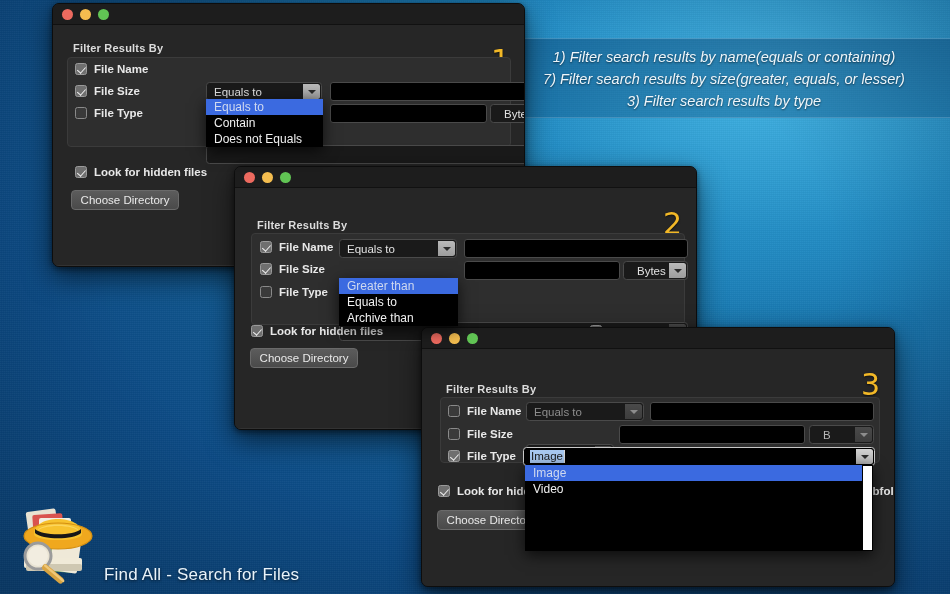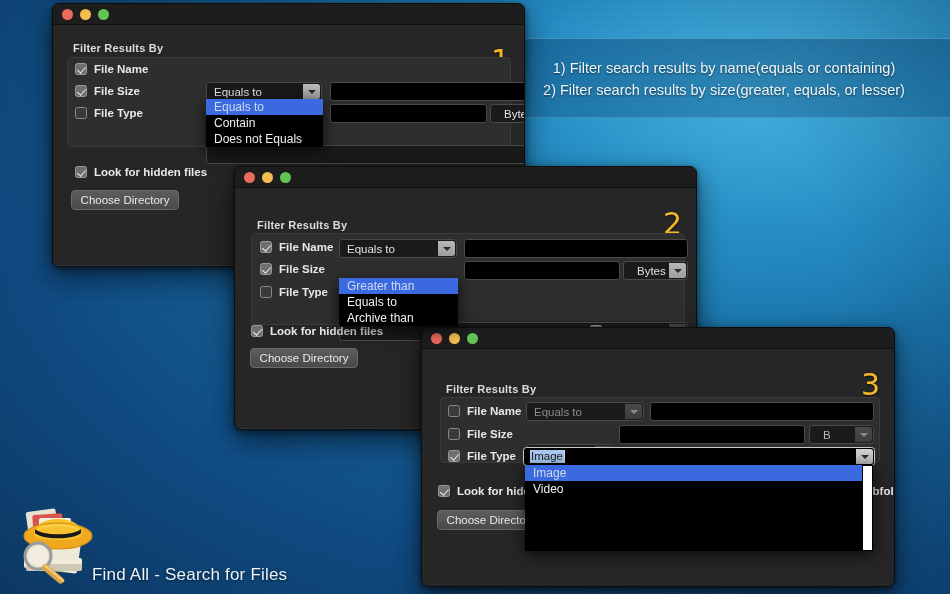--- a/index.html
+++ b/index.html
@@ -37,31 +37,32 @@
   .ann-strip {
     position:absolute; left:500px; top:38px; width:450px; height:80px;
     background: linear-gradient(180deg, rgba(8,62,108,0.42), rgba(10,72,120,0.34));
     border-top:1px solid rgba(160,215,245,0.30);
     border-bottom:1px solid rgba(160,215,245,0.30);
   }
   .ann-lines {
     position:absolute; left:500px; top:40px; width:448px; height:78px;
     display:flex; flex-direction:column; align-items:center; justify-content:center;
     gap:3px;
+    font-style:italic;
   }
   .ann-lines div {
     color:#eef6fb; font-size:14.5px; line-height:19px; white-space:nowrap;
     text-shadow: 0 1px 2px rgba(0,0,0,0.55);
   }
 
   
   #brand { position:absolute; left:8px; top:500px; width:330px; height:90px; }
   .logo-wrap { position:absolute; left:4px; top:0px; width:92px; height:86px; }
   .brand-title {
-    position:absolute; left:84px; top:65px;
+    position:absolute; left:96px; top:65px;
     font-size:17px; color:#e9f3fa; letter-spacing:0.2px;
     text-shadow:0 1px 3px rgba(0,0,0,0.6);
     white-space:nowrap;
   }
 
   
   .win {
     position:absolute;
     background:#262626;
     border-radius:7px;
@@ -183,21 +184,22 @@
 <div id="backdrop">
   <div class="bg-base"></div>
   <div class="bg-lightpanel"></div>
   <div class="bg-noise"></div>
   <div class="bg-vig"></div>
 </div>
 
 <div class="ann-strip"></div>
 <div class="ann-lines">
   <div>1) Filter search results by name(equals or containing)</div>
-  <div>2) Filter search results by size(greater, equals, or lesser)</div>
+  <div>7) Filter search results by size(greater, equals, or lesser)</div>
+  <div>3) Filter search results by type</div>
 </div>
 
 <div class="win" id="win1" style="left:52px; top:3px; width:473px; height:264px;">
   <div class="titlebar">
     <span class="dot red"></span>
     <span class="dot yellow"></span>
     <span class="dot green"></span>
   </div>
   <div class="win-body">
 

